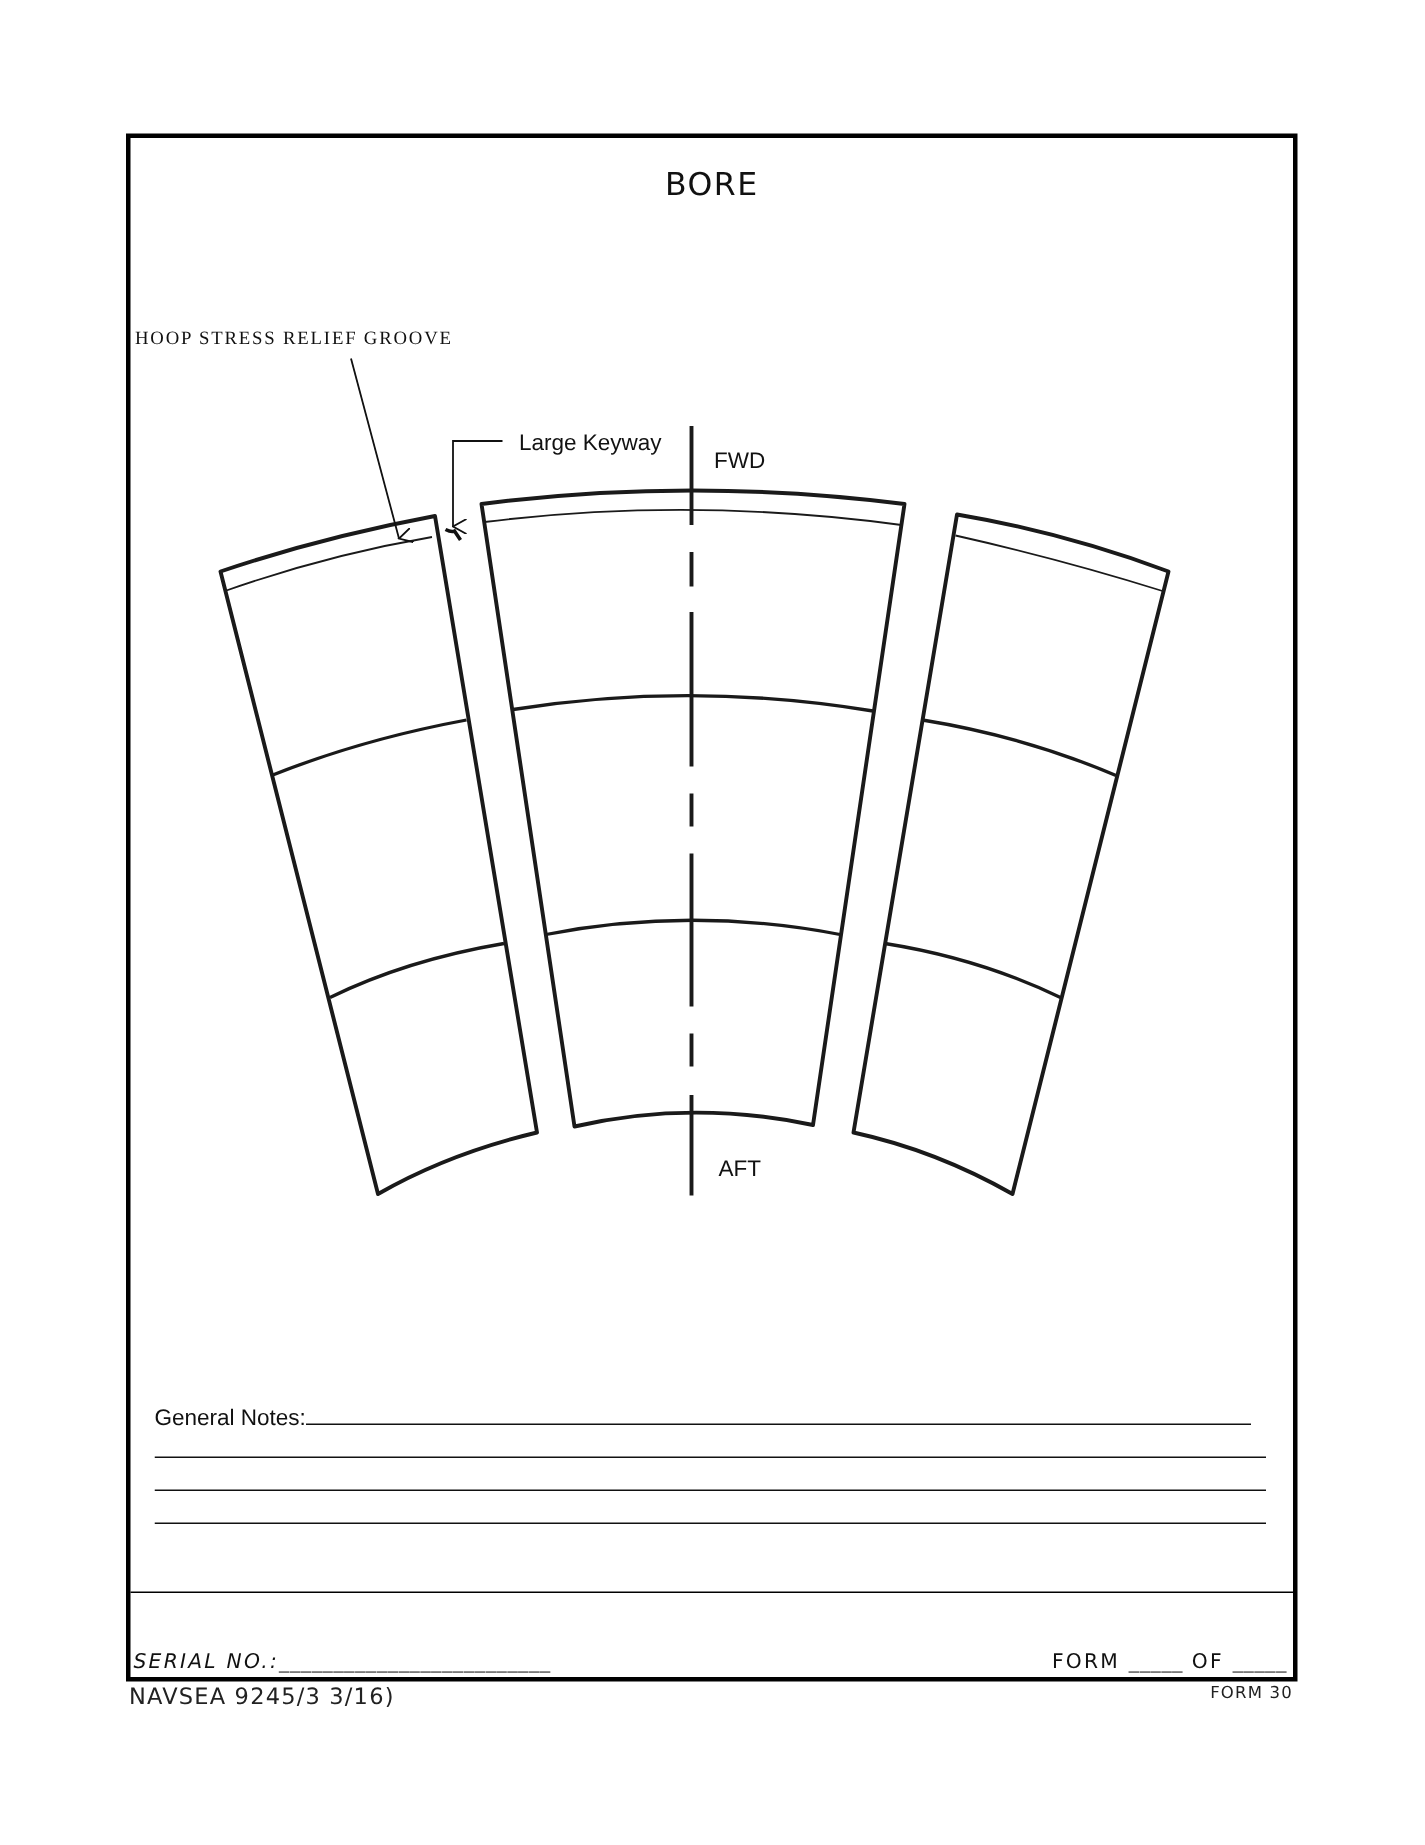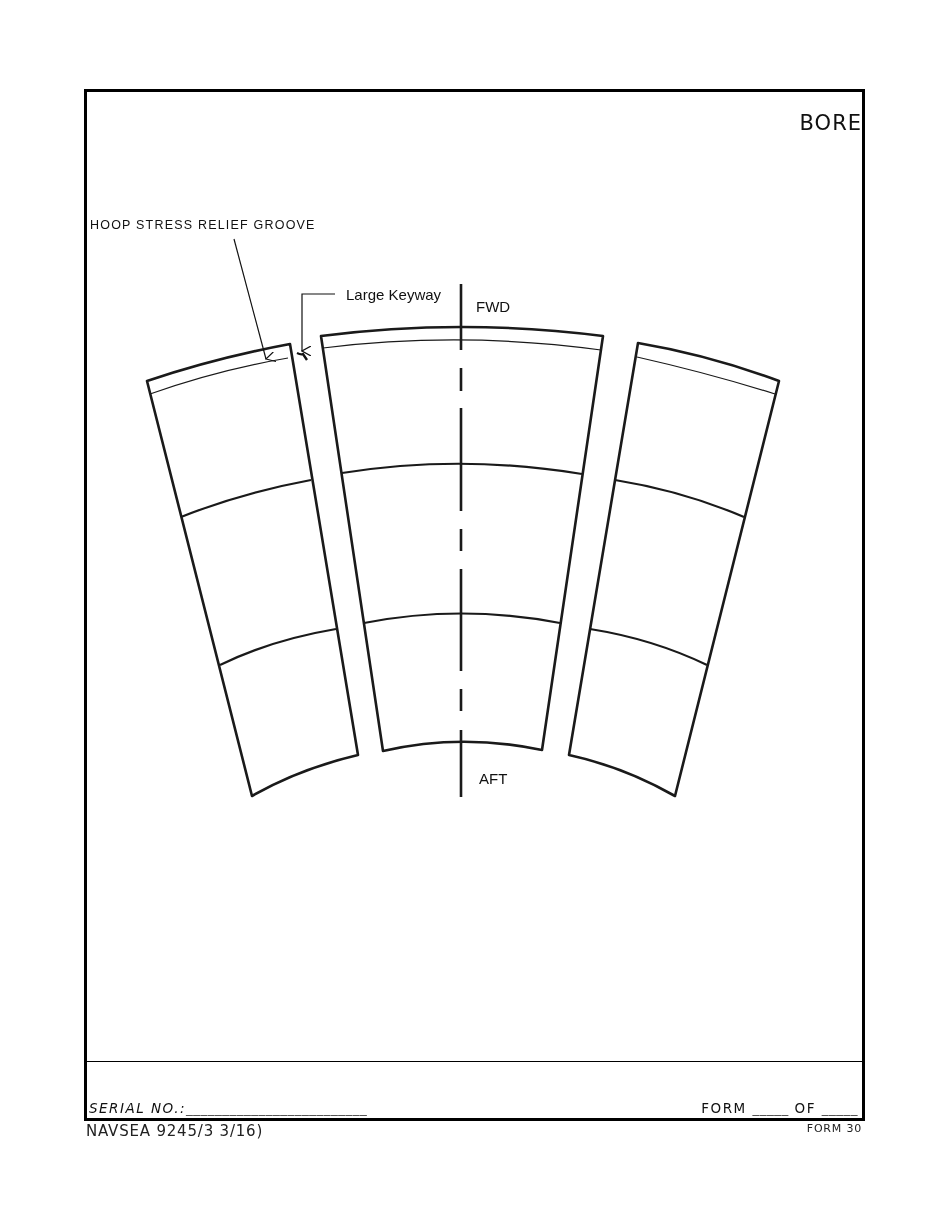--- a/index.html
+++ b/index.html
@@ -1,22 +1,22 @@
 <!DOCTYPE html>
 <html><head>
   <meta charset="utf-8">
   <style>
     html, body { margin: 0; padding: 0; background: #ffffff; }
     body { width: 950px; height: 1230px; position: relative; overflow: hidden;
            font-family: "Liberation Sans", "DejaVu Sans", sans-serif; color: #111; }
     .frame { position: absolute; left: 84px; top: 89px; width: 775px; height: 1026px;
              border: 3px solid #000; box-sizing: content-box; }
-    .title { position: absolute; left: 0; right: 0; top: 19px; text-align: right;
+    .title { position: absolute; left: 0; right: 0; top: 19px; text-align: center;
              font-family: "DejaVu Sans", sans-serif; font-size: 21px; letter-spacing: 1px; }
-    .hoop-label { position: absolute; left: 3px; top: 126px; font-family: Liberation Sans, sans-serif;
+    .hoop-label { position: absolute; left: 3px; top: 126px; font-family: Liberation Serif, serif;
                   font-size: 12.5px; letter-spacing: 1.2px; }
     .diagram { position: absolute; left: -84px; top: -89px; width: 950px; height: 1230px; pointer-events: none; }
     .diagram .txt { font-family: "Liberation Sans", sans-serif; font-size: 15px; fill: #111; }
     .notes { position: absolute; left: 16px; top: 843px; width: 745px; font-size: 15px; }
     .notes-row { height: 22px; line-height: 22px; white-space: nowrap; overflow: hidden; }
     .notes-line { display: inline-block; border-bottom: 1.6px solid #111; height: 14px; vertical-align: baseline; }
     .divider { position: absolute; left: 0; right: 0; top: 969px; border-top: 1.5px solid #000; }
     .serial { position: absolute; left: 2px; top: 1008px; font-family: "DejaVu Sans", sans-serif;
               font-size: 13.5px; letter-spacing: 1.5px; white-space: nowrap; font-style: italic; }
     .page { position: absolute; right: 4px; top: 1008px; font-family: "DejaVu Sans", sans-serif;
@@ -80,20 +80,34 @@
     <g>
       <polyline points="332,291 299,291 299,348" fill="none" stroke="#111" stroke-width="1.2" marker-end="url(#arrow)"></polyline>
       <path d="M294,350 Q298,352 300,351 L304,357" fill="none" stroke="#111" stroke-width="2.4"></path>
     </g>
 
     <text class="txt" x="343" y="297">Large Keyway</text>
     <text class="txt" x="473" y="309">FWD</text>
     <text class="txt" x="476" y="781">AFT</text>
   </svg>
 
+  <div class="notes">
+    <div class="notes-row">
+      <span>General Notes:</span><span class="notes-line" style="width:630px"></span>
+    </div>
+    <div class="notes-row">
+      <span class="notes-line" style="width:741px"></span>
+    </div>
+    <div class="notes-row">
+      <span class="notes-line" style="width:741px"></span>
+    </div>
+    <div class="notes-row">
+      <span class="notes-line" style="width:741px"></span>
+    </div>
+  </div>
 
   <div class="divider"></div>
 
   <div class="serial">
     <span>SERIAL NO.:</span><span class="blank">_________________________</span>
   </div>
 
   <div class="page">
     <span>FORM</span>
     <span class="blank">_____</span>

